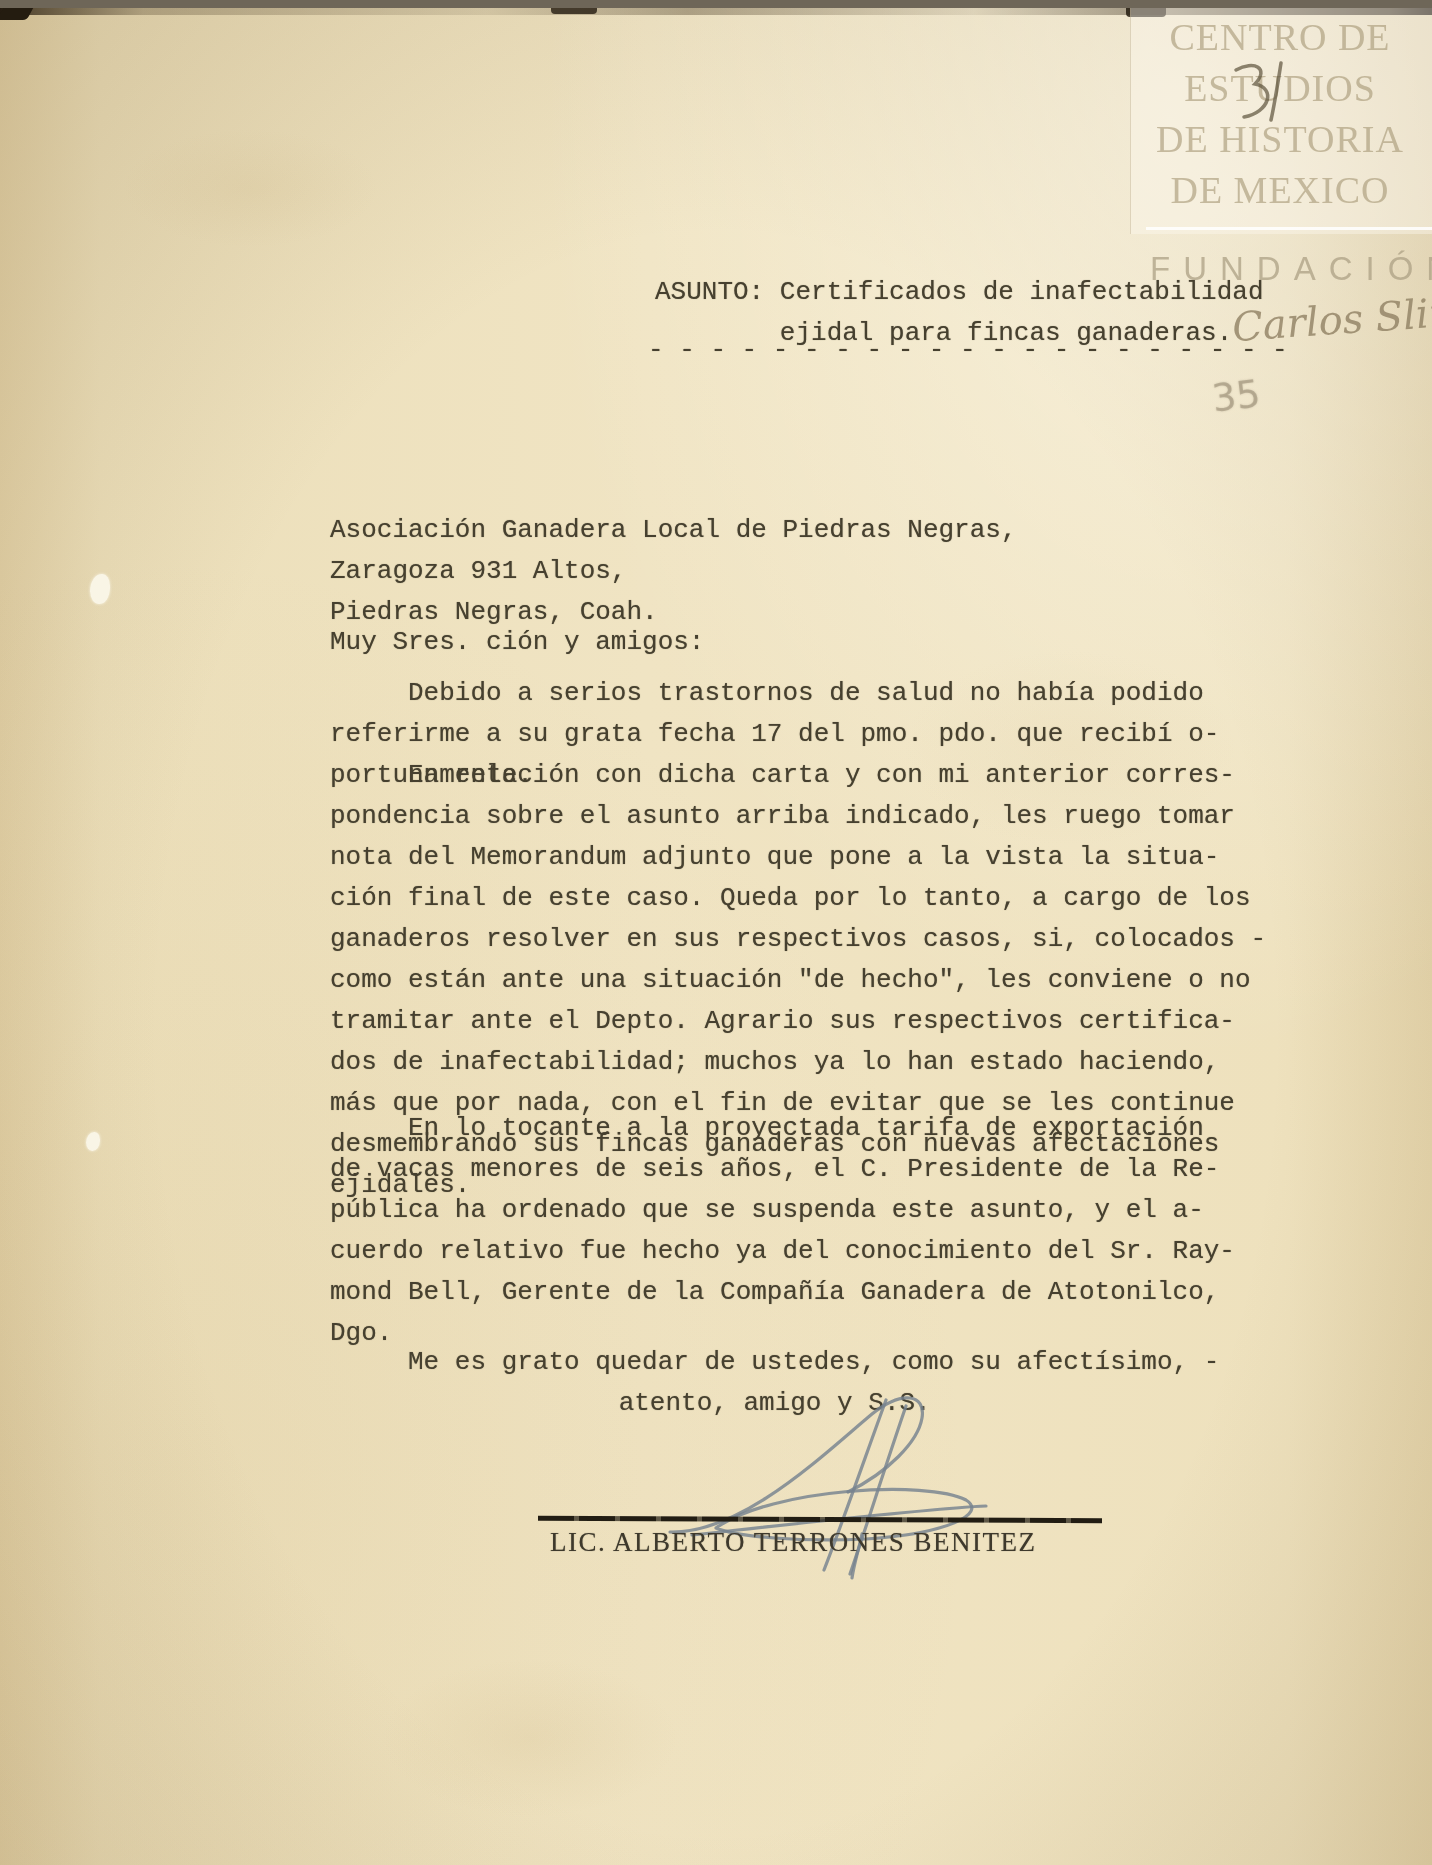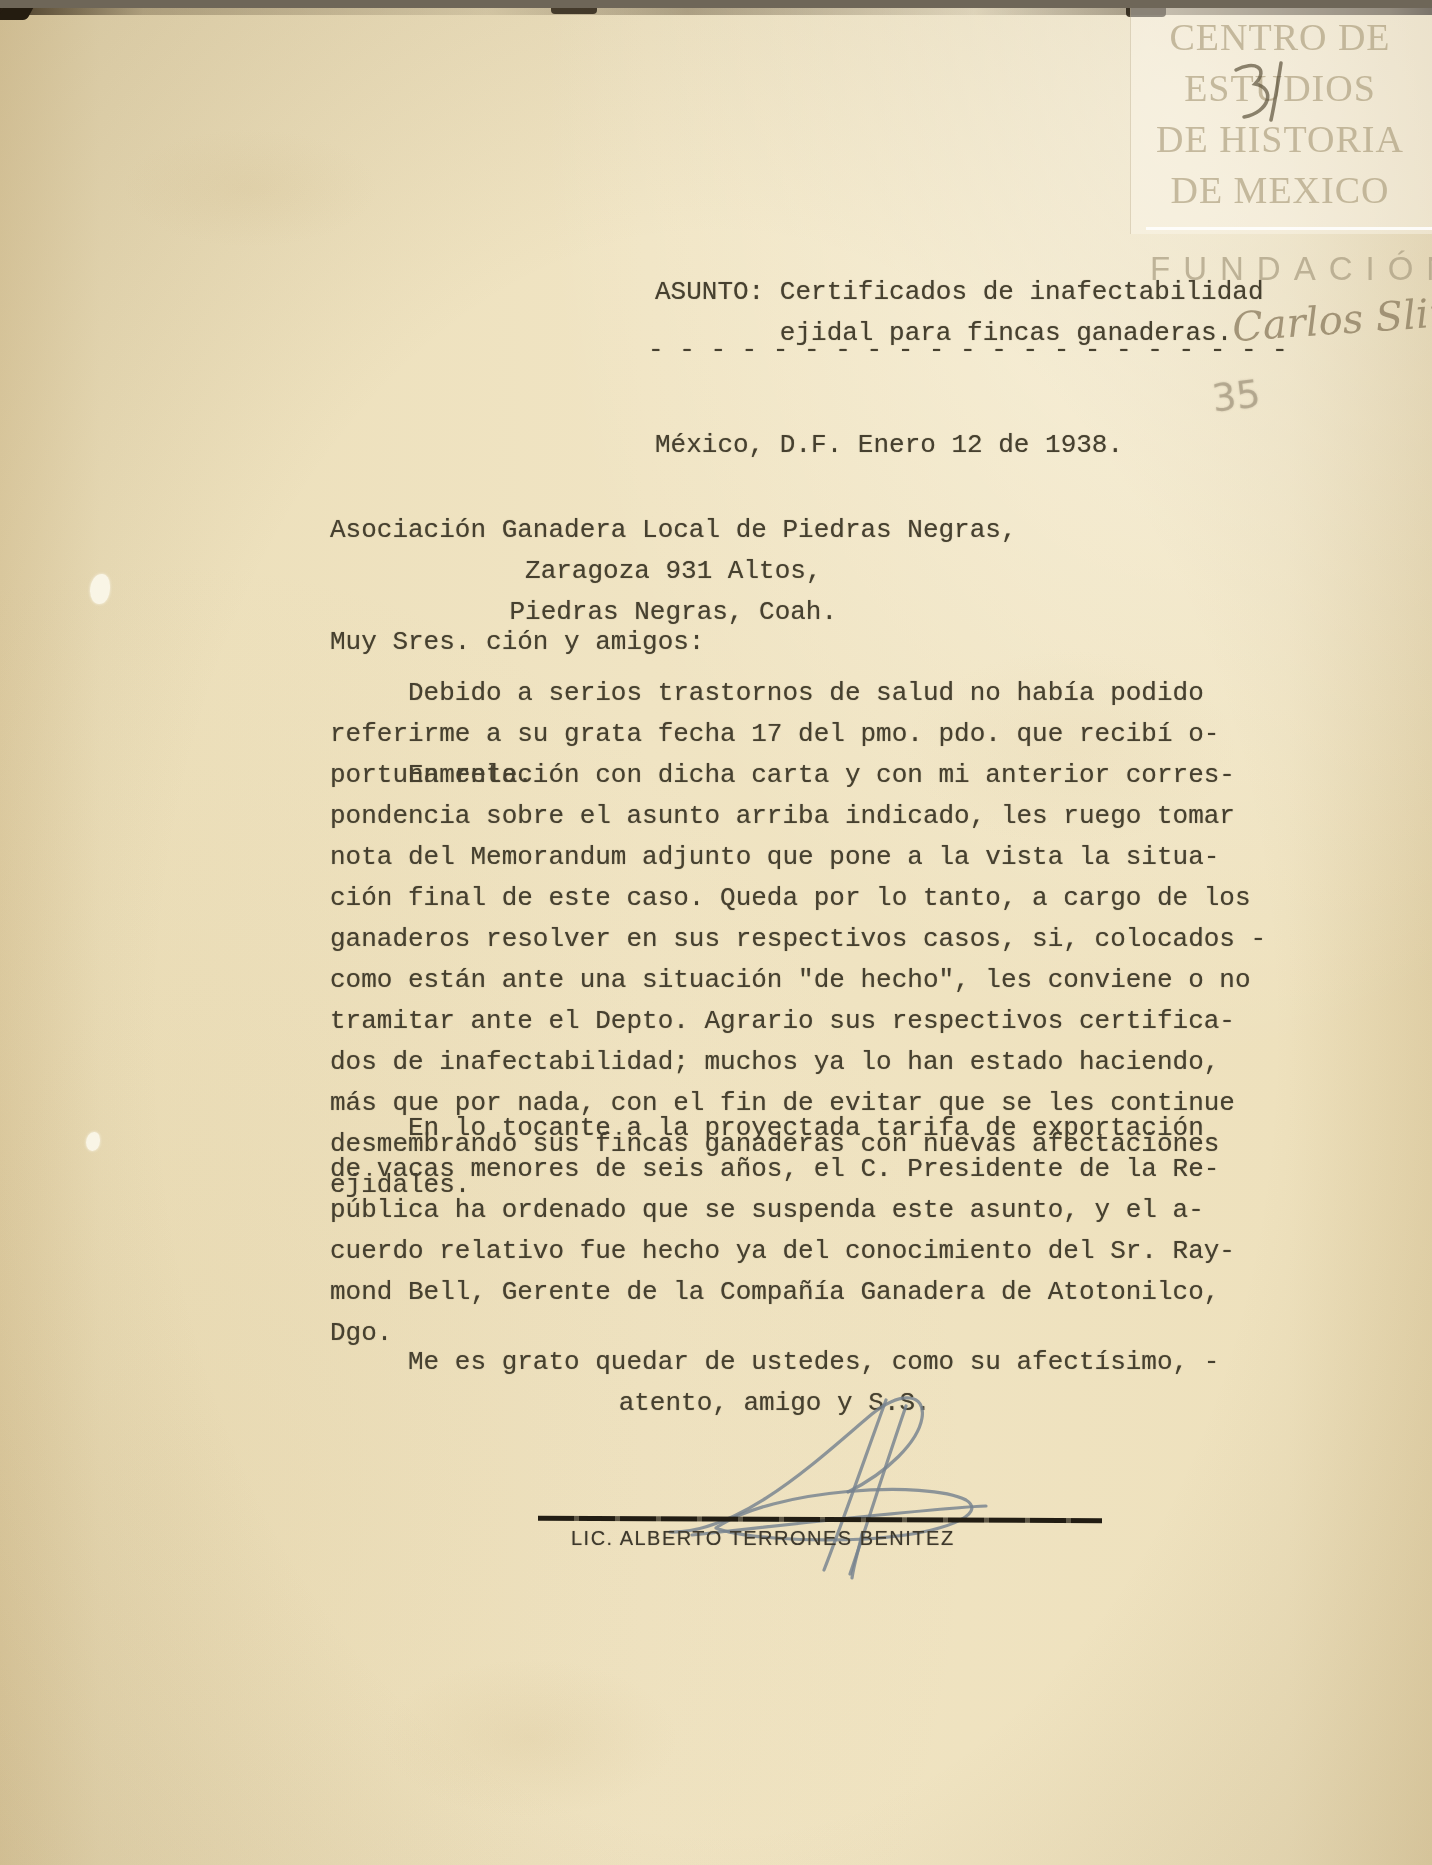--- a/index.html
+++ b/index.html
@@ -43,33 +43,33 @@
     color:rgba(128,116,92,.38);transform:rotate(-7deg);
     text-shadow:0 0 2px rgba(128,116,92,.3);}
 
   
   .typed{position:absolute;font-family:"Liberation Mono","DejaVu Sans Mono",monospace;
     font-size:26px;line-height:41px;color:#46402f;white-space:pre;
     text-shadow:0 0 1px rgba(70,64,47,.55);}
   .subject{left:655px;top:264px;}
   .dashline{left:648px;top:322px;letter-spacing:0;}
   .dateline{left:655px;top:417px;}
-  .recipient{left:330px;top:502px;text-align:center;}
+  .recipient{left:330px;top:502px;}
   .salutation{left:330px;top:614px;}
   .p1{left:330px;top:665px;}
   .p2{left:330px;top:747px;}
   .p3{left:330px;top:1100px;}
   .closing{left:330px;top:1334px;text-align:center;}
 
   .sig-svg{position:absolute;left:652px;top:1374px;}
   .sig-underline{position:absolute;left:538px;top:1509px;width:564px;height:5px;
     transform:rotate(.25deg);
     background:repeating-linear-gradient(90deg,#221d13 0 36px,rgba(34,29,19,.7) 36px 41px);}
-  .sig-name{position:absolute;left:571px;top:1519px;
-    font-family:Liberation Sans, sans-serif;font-size:20px;
+  .sig-name{position:absolute;left:550px;top:1519px;
+    font-family:Liberation Serif, serif;font-size:27px;
     letter-spacing:1.5px;color:#3e392c;text-shadow:0 0 1px rgba(62,57,44,.5);}
 
   .spot{position:absolute;background:rgba(251,247,234,.92);border-radius:60% 40% 55% 45%;
     box-shadow:0 0 3px rgba(251,247,234,.9);}
   .s1{left:90px;top:566px;width:20px;height:30px;}
   .s2{left:86px;top:1124px;width:14px;height:19px;}
   .stain{position:absolute;border-radius:50%;pointer-events:none;}
   .st1{left:120px;top:120px;width:260px;height:120px;background:radial-gradient(ellipse,rgba(188,160,104,.10),transparent 70%);}
   .st2{left:380px;top:1650px;width:300px;height:160px;background:radial-gradient(ellipse,rgba(188,160,104,.12),transparent 70%);}
   .st3{left:900px;top:640px;width:340px;height:200px;background:radial-gradient(ellipse,rgba(200,176,120,.08),transparent 70%);}
@@ -103,21 +103,20 @@
     <g fill="none" stroke="rgba(92,82,60,.7)" stroke-width="3.5" stroke-linecap="round">
       <path d="M12 10 C 30 0, 46 8, 31 24 C 52 28, 46 52, 20 57"></path>
       <path d="M57 3 C 54 22, 51 42, 47 60"></path>
     </g>
   </svg>
   <div class="pencil-35">35</div>
 
   <div class="typed subject">ASUNTO: Certificados de inafectabilidad
         ejidal para fincas ganaderas.</div>
   <div class="typed dashline">- - - - - - - - - - - - - - - - - - - - -</div>
-  <div class="typed dateline">México, D.F. Enero 12 de 1938.</div>
   <div class="typed recipient">Asociación Ganadera Local de Piedras Negras,
 Zaragoza 931 Altos,
 Piedras Negras, Coah.</div>
   <div class="typed salutation">Muy Sres. ción y amigos:</div>
   <div class="typed p1">     Debido a serios trastornos de salud no había podido
 referirme a su grata fecha 17 del pmo. pdo. que recibí o-
 portunamente.</div>
   <div class="typed p2">     En relación con dicha carta y con mi anterior corres-
 pondencia sobre el asunto arriba indicado, les ruego tomar
 nota del Memorandum adjunto que pone a la vista la situa-

